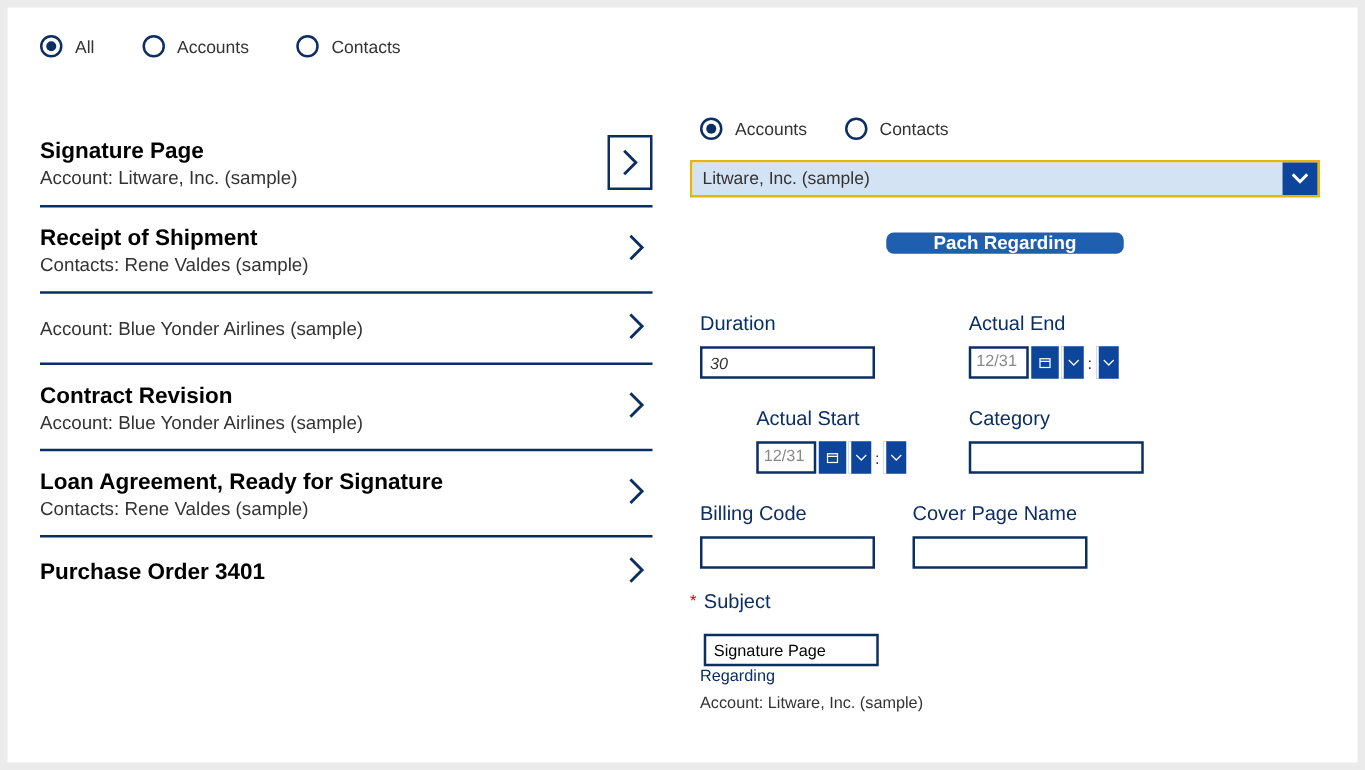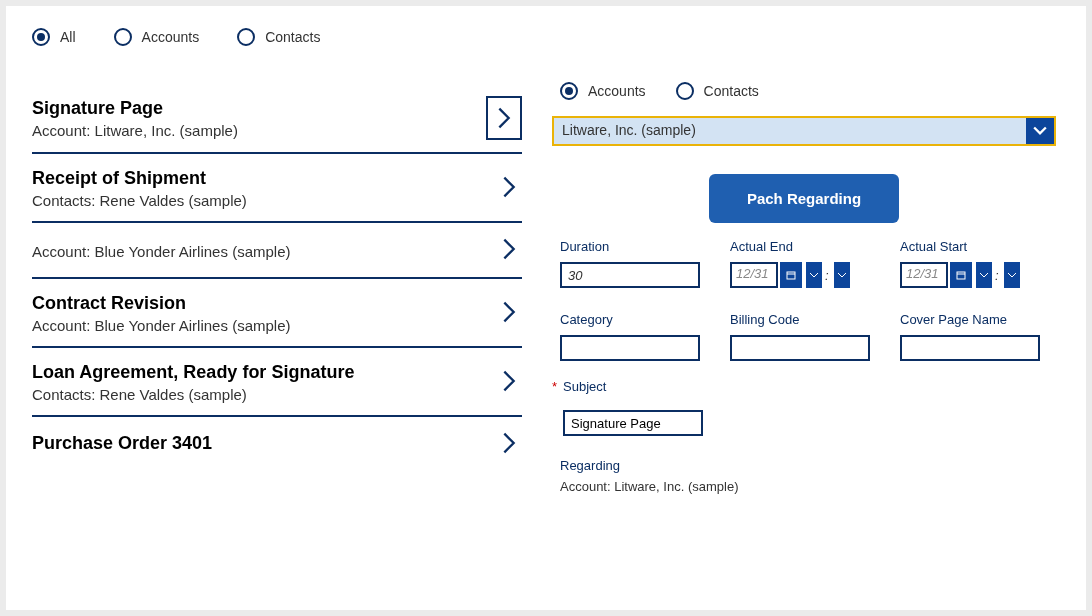--- a/index.html
+++ b/index.html
@@ -1,19 +1,19 @@
 <!DOCTYPE html>
 <html><head>
 <meta charset="utf-8">
 <style>
 * { box-sizing: border-box; margin: 0; padding: 0; font-family: 'Segoe UI', Arial, sans-serif; }
 body { background: #ebebeb; padding: 6px; }
 .app { background: #fff; width: 1080px; height: 604px; padding: 22px 20px 10px 26px; position: relative; }
 
-.top-radios { display: flex; gap: 38px; align-items: center; margin-bottom: 36px; }
+.top-radios { display: flex; gap: 38px; align-items: center; margin-bottom: 48px; }
 .radio-group { display: flex; align-items: center; gap: 10px; cursor: pointer; }
 .radio-outer { width: 18px; height: 18px; border: 2px solid #0b2e63; border-radius: 50%; display: flex; align-items: center; justify-content: center; }
 .radio-outer.filled::after { content: ''; width: 8px; height: 8px; background: #0b2e63; border-radius: 50%; }
 .radio-label { font-size: 14px; color: #333; }
 
 .two-col { display: flex; gap: 30px; }
 .left-col { width: 490px; }
 .right-col { flex: 1; padding-right: 10px; }
 
 .list-item { border-bottom: 2px solid #0b2e63; padding: 14px 0 12px 0; display: flex; justify-content: space-between; align-items: center; cursor: pointer; }
@@ -24,41 +24,41 @@
 .list-item.selected .chev-box { border: 2px solid #0b2e63; width: 36px; height: 44px; display: flex; align-items: center; justify-content: center; }
 .chev svg, .chev-box svg { width: 14px; height: 24px; }
 
 .right-radios { display: flex; gap: 30px; align-items: center; margin-bottom: 16px; padding-left: 8px; }
 
 .dropdown { display: flex; border: 2px solid #eab308; height: 30px; margin-bottom: 28px; }
 .dropdown .dd-text { flex: 1; padding: 4px 8px; font-size: 14px; background: #d3e3f3; color: #333; border-right: 0; }
 .dropdown .dd-btn { width: 28px; background: #0c459b; display: flex; align-items: center; justify-content: center; cursor: pointer; }
 .dd-btn svg { width: 14px; height: 10px; }
 
-.primary-btn { display: block; margin: 0 auto 16px auto; background: #1f5fb0; color: #fff; font-size: 15px; font-weight: 600; padding: 16px 38px; border-radius: 6px; border: none; cursor: pointer; }
+.primary-btn { display: block; margin: 0 auto 48px auto; background: #1f5fb0; color: #fff; font-size: 15px; font-weight: 600; padding: 0 38px; border-radius: 6px; border: none; cursor: pointer; }
 
 .form-grid { display: flex; flex-wrap: wrap; gap: 24px 30px; padding-left: 8px; }
 .form-field { width: 140px; }
-.field-label { font-size: 13px; color: #0b2e63; margin-bottom: 8px; font-weight: 400; }
+.field-label { font-size: 16px; color: #0b2e63; margin-bottom: 8px; font-weight: 400; }
 .field-input { width: 100%; height: 26px; border: 2px solid #0b2e63; padding: 2px 6px; font-size: 13px; color: #333; font-style: italic; }
 
-.date-field { width: 140px; }
-.date-row { display: flex; gap: 2px; align-items: center; font-style: italic; }
+.date-field { width: 140px; margin-left: 45px; }
+.date-row { display: flex; gap: 2px; align-items: center; }
 .date-text { width: 48px; height: 26px; border: 2px solid #0b2e63; font-size: 13px; color: #888; padding: 2px 4px; overflow: hidden; }
 .date-cal { width: 22px; height: 26px; background: #0c459b; display: flex; align-items: center; justify-content: center; cursor: pointer; }
 .date-dd { width: 18px; height: 26px; background: #0c459b; border-left: 2px solid #fff; display: flex; align-items: center; justify-content: center; cursor: pointer; }
 .date-colon { font-size: 13px; color: #333; padding: 0 1px; }
 .date-cal svg, .date-dd svg { width: 10px; height: 10px; }
 
 .req-star { color: #c00; margin-right: 6px; font-size: 13px; }
 .subject-row { display: flex; align-items: flex-start; gap: 0; margin-top: 2px; }
 .subject-wrap { }
 .subject-input { width: 140px; height: 26px; border: 2px solid #0b2e63; padding: 2px 6px; font-size: 13px; margin-top: 8px; }
 
-.regarding-block { margin-top: 22px; padding-left: 8px; }
+.regarding-block { padding-left: 8px; }
 .regarding-label { font-size: 13px; color: #0b2e63; margin-bottom: 6px; }
 .regarding-val { font-size: 13px; color: #333; }
 </style>
 </head>
 <body>
 
 <div class="app">
 
   <div class="top-radios">
     <div class="radio-group">

